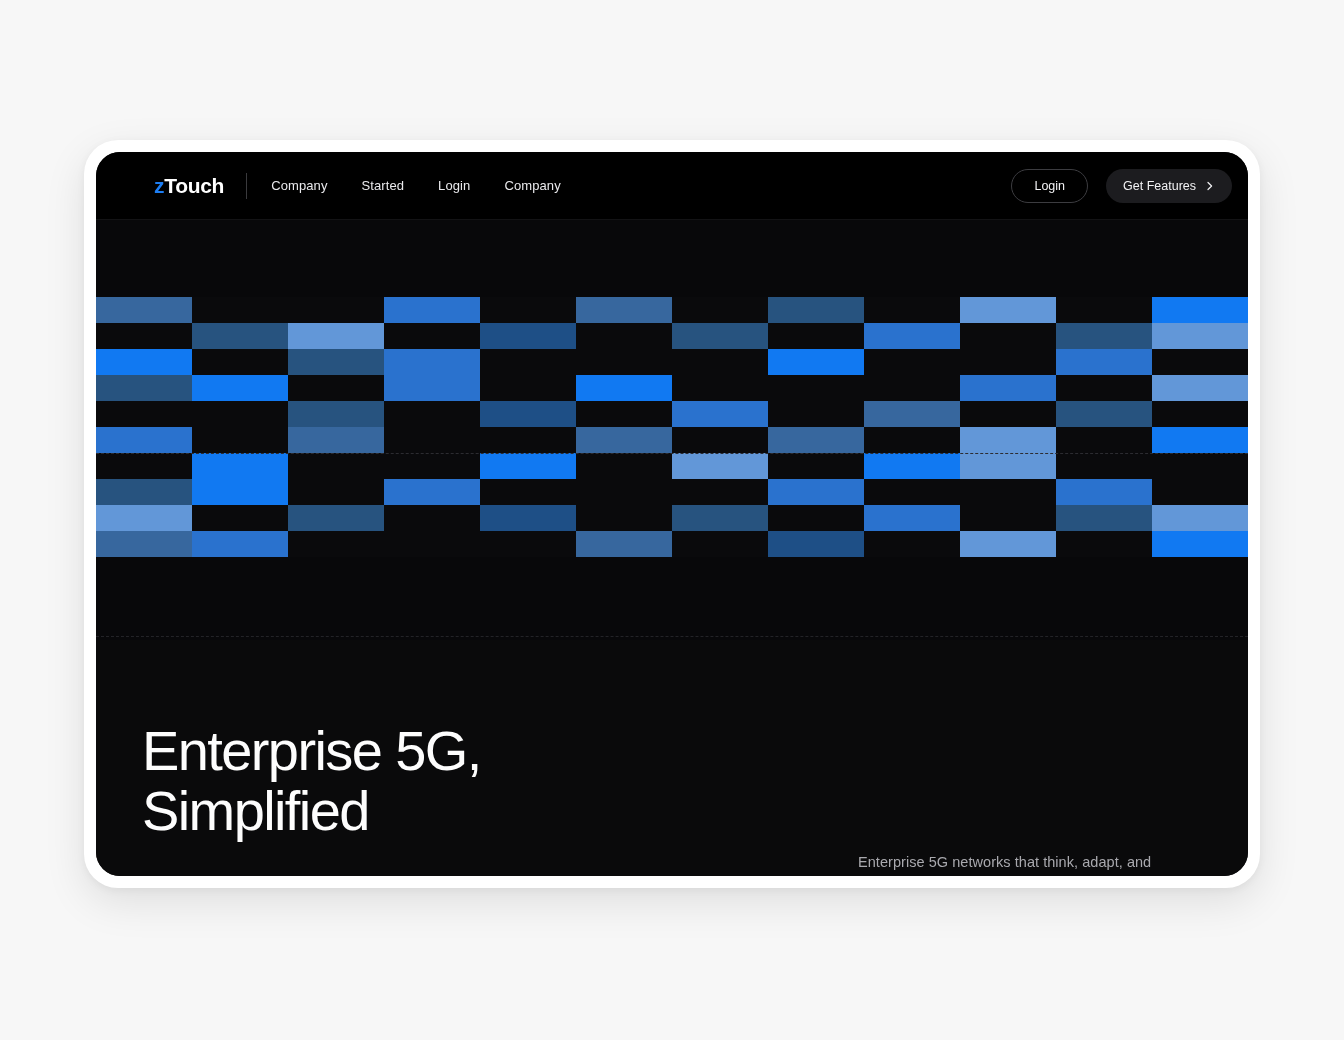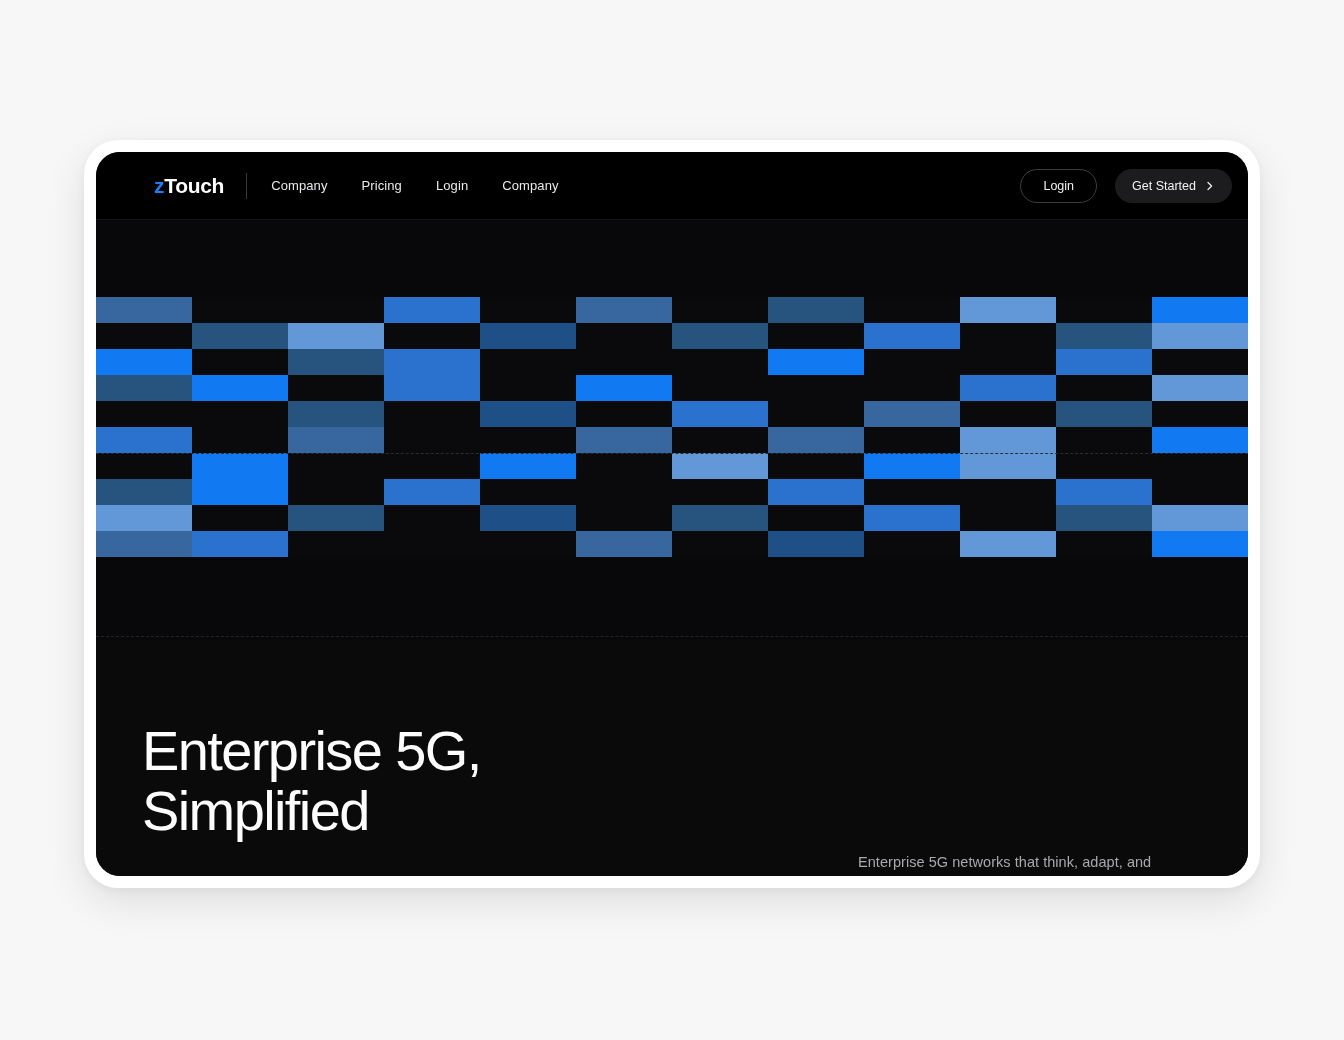--- a/index.html
+++ b/index.html
@@ -126,31 +126,31 @@
 
   <div class="browser">
 
     <div class="nav">
       <div class="logo"><span class="z">z</span><span>Touch</span></div>
 
       <div class="nav-divider"></div>
 
       <div class="nav-links">
         <span class="nav-link">Company</span>
-        <span class="nav-link">Pricing</span>
+        <span class="nav-link">Started</span>
         <span class="nav-link">Login</span>
         <span class="nav-link">Company</span>
       </div>
 
       <div class="nav-right">
         <button class="btn-login">
             <span>Login</span>
           </button>
         <button class="btn-getstarted">
-          <span>Get Started</span>
+          <span>Get Features</span>
           <svg class="chev" viewBox="0 0 10 10">
               <path d="M3 1.5 L6.6 5 L3 8.5" fill="none" stroke="#f2f2f4" stroke-width="1.2" stroke-linecap="round" stroke-linejoin="round"></path>
             </svg>
         </button>
       </div>
     </div>
 
     <div class="hero-grid-wrap">
       <div class="grid" id="grid">
           <div class="cell" style="background: rgb(55, 103, 158);"></div>

